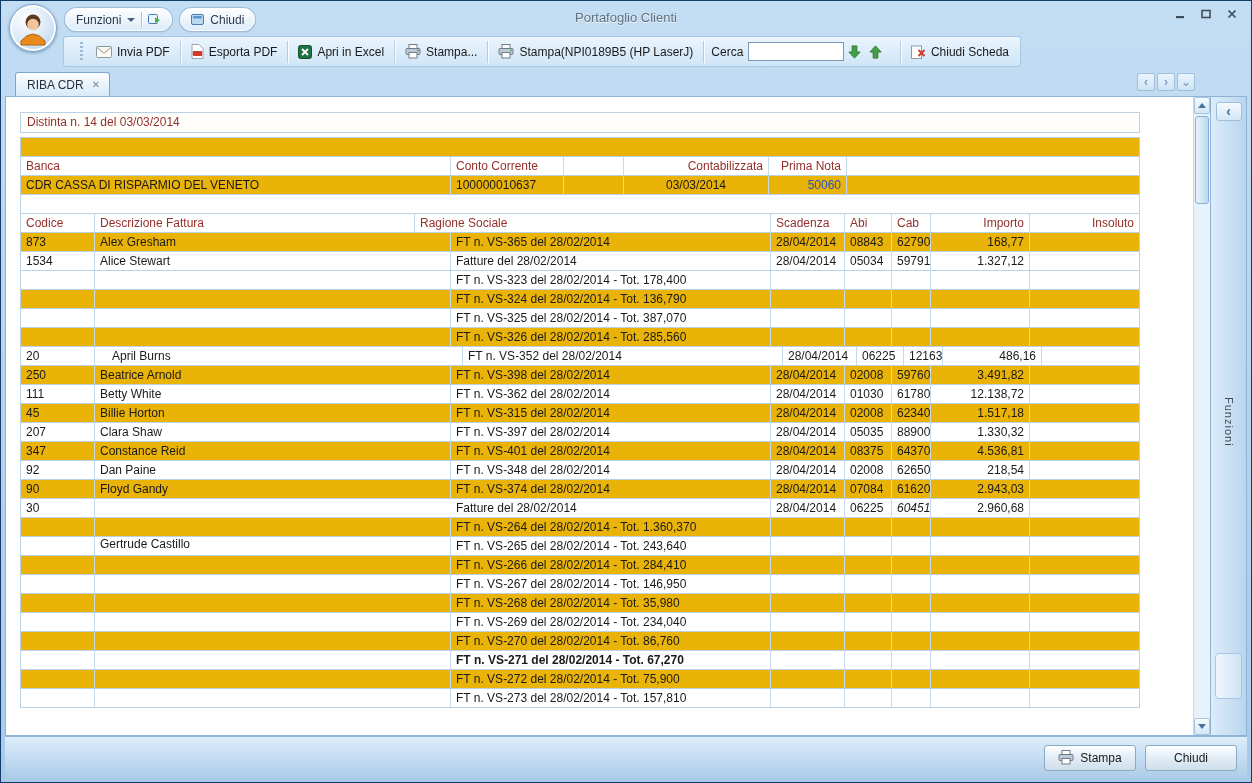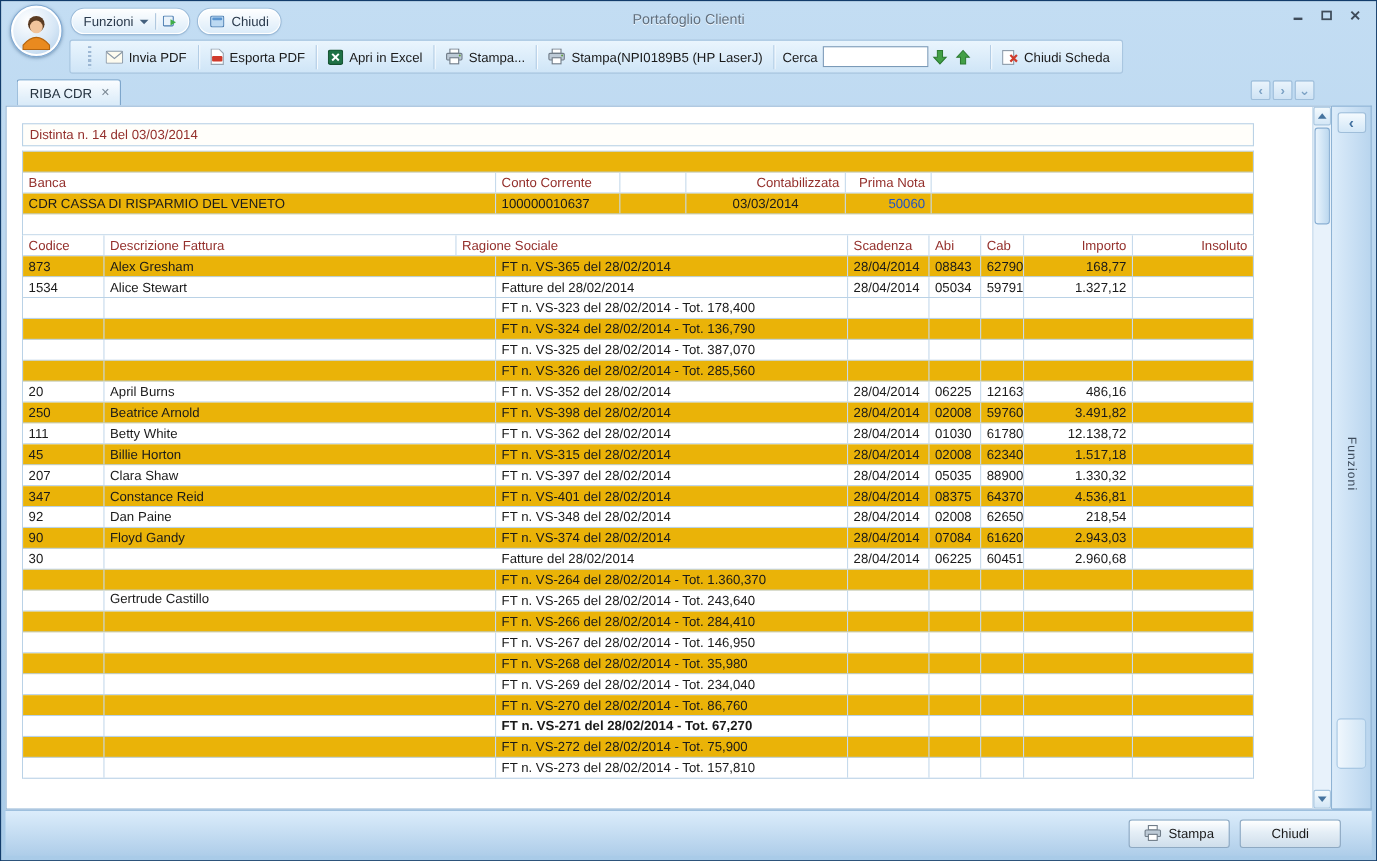--- a/index.html
+++ b/index.html
@@ -79,21 +79,21 @@
   .sb-btn{ position:absolute; left:0; width:16px; height:17px; display:flex; align-items:center; justify-content:center;
            background:linear-gradient(#f4fafd,#d4e7f7); border:1px solid #a8c6e0; border-radius:2px; }
   .sb-up{ top:0; } .sb-down{ bottom:0; }
   .sb-thumb{ position:absolute; left:1px; top:19px; width:14px; height:88px; border:1px solid #86add2; border-radius:3px;
              background:linear-gradient(90deg,#e9f4fd,#bcd8ef); }
   .tri-up{ width:0; height:0; border-left:4px solid transparent; border-right:4px solid transparent; border-bottom:5px solid #46749f; }
   .tri-down{ width:0; height:0; border-left:4px solid transparent; border-right:4px solid transparent; border-top:5px solid #46749f; }
 
   
   .bottombar{ flex:0 0 42px; background:linear-gradient(#dcedfb,#aecde9); border-top:1px solid #93b7d7;
-              display:flex; align-items:center; justify-content:flex-end; gap:9px; padding-right:28px; }
+              display:flex; align-items:center; justify-content:flex-end; gap:9px; padding-right:10px; }
   .btn{ display:flex; align-items:center; justify-content:center; gap:6px; min-width:92px; height:26px;
         border:1px solid #8ea9c2; border-radius:3px; background:linear-gradient(#ffffff,#e4eef6 45%,#cfdeeb); color:#1a1a1a; }
 </style>
 </head>
 <body>
 
 <div class="window">
 
   <div class="titlebar">
     <div class="win-title">Portafoglio Clienti</div>
@@ -326,21 +326,21 @@
               <div class="gcell al-l" style="width: 356px;"></div>
               <div class="gcell al-l" style="width: 320px;">FT n. VS-326 del 28/02/2014 - Tot. 285,560</div>
               <div class="gcell al-l" style="width: 74px;"></div>
               <div class="gcell al-l" style="width: 47px;"></div>
               <div class="gcell al-l" style="width: 39px;"></div>
               <div class="gcell al-r" style="width: 99px;"></div>
               <div class="gcell al-l last"></div>
             </div>
             <div class="grow r-white">
               <div class="gcell al-l" style="width: 74px;">20</div>
-              <div class="gcell al-l" style="width: 356px;">April Burns</div>
+              <div class="gcell al-l" style="width: 356px; margin-left: 12px;">April Burns</div>
               <div class="gcell al-l" style="width: 320px;">FT n. VS-352 del 28/02/2014</div>
               <div class="gcell al-l" style="width: 74px;">28/04/2014</div>
               <div class="gcell al-l" style="width: 47px;">06225</div>
               <div class="gcell al-l" style="width: 39px;">12163</div>
               <div class="gcell al-r" style="width: 99px;">486,16</div>
               <div class="gcell al-l last"></div>
             </div>
             <div class="grow r-blue">
               <div class="gcell al-l" style="width: 74px;">250</div>
               <div class="gcell al-l" style="width: 356px;">Beatrice Arnold</div>
@@ -410,21 +410,21 @@
               <div class="gcell al-l" style="width: 39px;">61620</div>
               <div class="gcell al-r" style="width: 99px;">2.943,03</div>
               <div class="gcell al-l last"></div>
             </div>
             <div class="grow r-white">
               <div class="gcell al-l" style="width: 74px;">30</div>
               <div class="gcell al-l" style="width: 356px; margin-top: 36px;">Gertrude Castillo</div>
               <div class="gcell al-l" style="width: 320px;">Fatture del 28/02/2014</div>
               <div class="gcell al-l" style="width: 74px;">28/04/2014</div>
               <div class="gcell al-l" style="width: 47px;">06225</div>
-              <div class="gcell al-l" style="width: 39px;">60451</div>
+              <div class="gcell al-l" style="width: 39px; font-style: italic;">60451</div>
               <div class="gcell al-r" style="width: 99px;">2.960,68</div>
               <div class="gcell al-l last"></div>
             </div>
             <div class="grow r-blue">
               <div class="gcell al-l" style="width: 74px;"></div>
               <div class="gcell al-l" style="width: 356px;"></div>
               <div class="gcell al-l" style="width: 320px;">FT n. VS-264 del 28/02/2014 - Tot. 1.360,370</div>
               <div class="gcell al-l" style="width: 74px;"></div>
               <div class="gcell al-l" style="width: 47px;"></div>
               <div class="gcell al-l" style="width: 39px;"></div>

